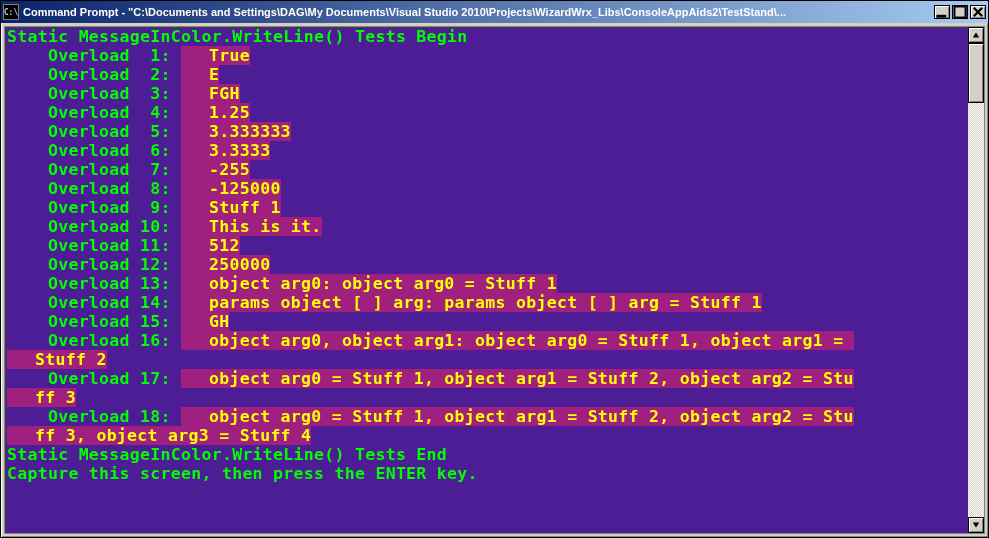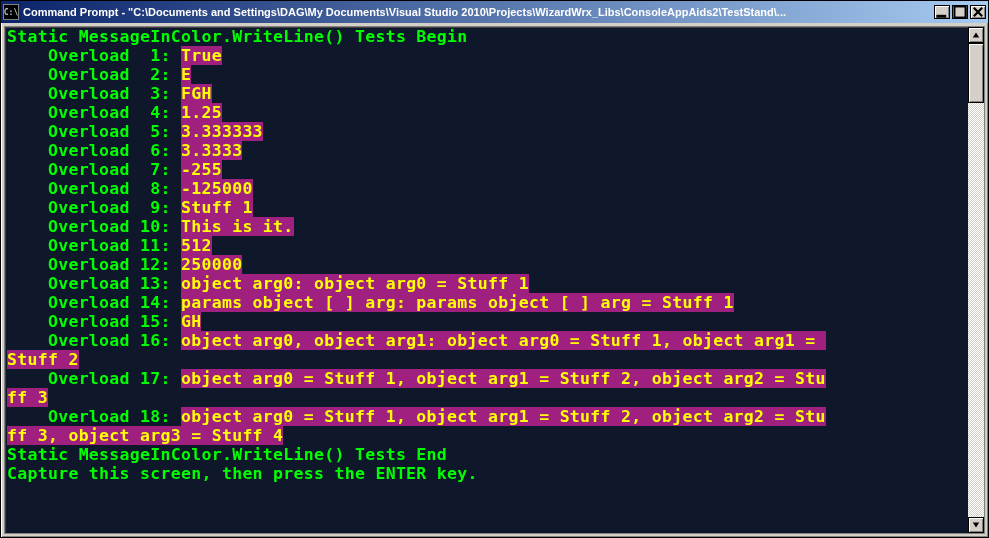--- a/index.html
+++ b/index.html
@@ -62,21 +62,21 @@
     justify-content: center;
     font-size: 10px;
     font-family: monospace;
     color: #000;
     cursor: pointer;
   }
   .client {
     position: absolute;
     left: 3px; right: 3px;
     top: 25px; bottom: 3px;
-    background: #0f172a;
+    background: #4c1d95;
     border: 1px solid #808080;
     box-shadow: inset 1px 1px 0 #404040;
     overflow: hidden;
   }
   .scrollbar {
     position: absolute;
     right: 0; top: 0; bottom: 0;
     width: 16px;
     background: #d4d0c8;
     display: flex;
@@ -115,20 +115,21 @@
     line-height: 19px;
     color: #00ff00;
     white-space: pre;
     font-weight: bold;
     letter-spacing: 0.3px;
     padding-left: 2px;
   }
   .hl {
     background: #a02080;
     color: #ffff00;
+    padding-left: 28px;
   }
   .green { color: #00ff00; }
 </style>
 </head>
 <body>
 
 <div class="window">
   <div class="titlebar">
     <div class="icon">C:\</div>
     <div class="title-text">Command Prompt - "C:\Documents and Settings\DAG\My Documents\Visual Studio 2010\Projects\WizardWrx_Libs\ConsoleAppAids2\TestStand\...</div>

